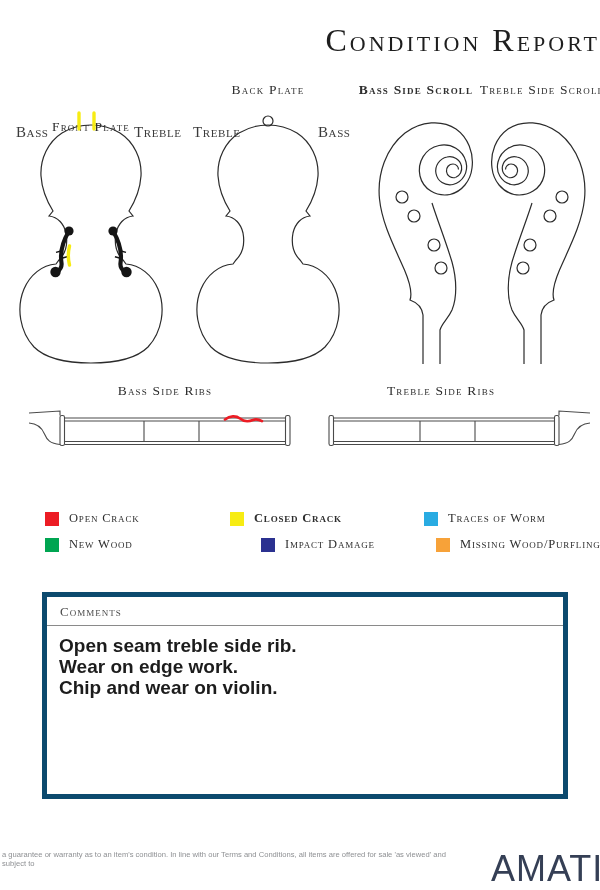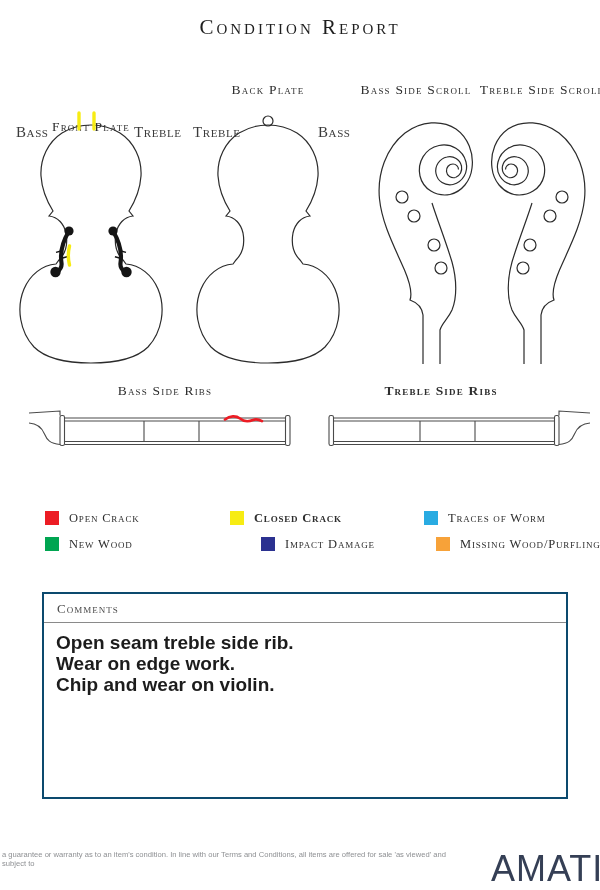--- a/index.html
+++ b/index.html
@@ -1,28 +1,28 @@
 <!DOCTYPE html>
 <html><head>
 <meta charset="utf-8">
 <style>
   html,body{margin:0;padding:0;background:#fff;}
   .page{position:relative;width:600px;height:890px;background:#fff;overflow:hidden;
         font-family:"Liberation Sans",sans-serif;}
   .sc{font-family:"Liberation Serif",serif;font-variant:small-caps;color:#2b2b2b;}
   .abs{position:absolute;}
-  .page-title{top:1px;left:0;width:600px;text-align:center;font-size:21px;
+  .page-title{top:1px;left:0;width:600px;text-align:right;font-size:32px;
               letter-spacing:3px;color:#1e1e1e;font-weight:400;}
   .diagram-title{font-size:13.5px;letter-spacing:1.2px;text-align:center;color:#2e2e2e;}
   .side-label{font-size:15px;letter-spacing:.6px;color:#3a3a3a;}
-  .legend-item{display:flex;align-items:flex-start;gap:10px;height:15px;}
+  .legend-item{display:flex;align-items:center;gap:10px;height:15px;}
   .swatch{width:14px;height:14px;flex:0 0 14px;}
   .legend-label{font-size:12.5px;letter-spacing:.8px;color:#2e2e2e;white-space:nowrap;}
   .legend-label.bold{font-weight:bold;}
-  .comments-box{left:42px;top:592px;width:526px;height:207px;border:2px solid #0c4a6e;
+  .comments-box{left:42px;top:592px;width:526px;height:207px;border:5px solid #0c4a6e;
                 box-sizing:border-box;background:#fff;}
   .comments-header{padding:7px 13px 5px 13px;border-bottom:1px solid #8a8a8a;
                    font-size:13px;letter-spacing:1px;color:#4a4a4a;}
   .comments-body{padding:9px 12px;font-size:19px;font-weight:600;color:#1c1c1c;
                  line-height:21px;}
   .footer-text{left:2px;top:851px;width:470px;font-size:7.6px;line-height:8.7px;
                color:#8e9093;}
   .logo{left:491px;top:848px;font-size:36px;letter-spacing:1px;color:#353F55;
         font-weight:100;font-family:"Liberation Sans",sans-serif;}
   svg{display:block;overflow:visible;}
@@ -89,37 +89,37 @@
   </svg>
 
   <div class="abs sc diagram-title" style="left:185px;top:82px;width:166px;">Back Plate</div>
   <span class="abs sc side-label" style="left:193px;top:124px;">Treble</span>
   <span class="abs sc side-label" style="left:318px;top:124px;">Bass</span>
   <svg class="abs" style="left:187px;top:111px;" width="162" height="256" viewBox="0 0 162 256">
     <circle cx="81" cy="10" r="5" stroke="#2b2b2b" stroke-width="1.2" fill="none"></circle>
     <use href="#violin-outline"></use>
   </svg>
 
-  <div class="abs sc diagram-title" style="left:352px;top:82px;width:128px;">Bass Side Scroll</div>
+  <div class="abs sc diagram-title" style="left:352px;top:82px;width:128px;font-weight:bold;">Bass Side Scroll</div>
   <svg class="abs" style="left:366px;top:102px;" width="112" height="262" viewBox="0 0 112 262">
     <use href="#scroll-shape"></use>
   </svg>
 
   <div class="abs sc diagram-title" style="left:478px;top:82px;width:128px;">Treble Side Scroll</div>
   <svg class="abs" style="left:486px;top:102px;" width="112" height="262" viewBox="0 0 112 262">
     <use href="#scroll-shape" transform="translate(112,0) scale(-1,1)"></use>
   </svg>
 
   <div class="abs sc diagram-title" style="left:45px;top:383px;width:240px;">Bass Side Ribs</div>
   <svg class="abs" style="left:29px;top:402px;" width="268" height="45" viewBox="0 0 268 45">
     <use href="#rib-structure"></use>
     <path d="M196,17.5 C201,13.5 207,13.5 211,16.5 C214,19 219,20 224,18 C227,16.8 230,17.5 233,19.2" stroke-width="2.6" stroke-linecap="round" fill="none" stroke="#EC1C24"></path>
   </svg>
 
-  <div class="abs sc diagram-title" style="left:322px;top:383px;width:238px;font-weight:bold;">Treble Side Ribs</div>
+  <div class="abs sc diagram-title" style="left:322px;top:383px;width:238px;">Treble Side Ribs</div>
   <svg class="abs" style="left:322px;top:402px;" width="268" height="45" viewBox="0 0 268 45">
     <use href="#rib-structure" transform="translate(268,0) scale(-1,1)"></use>
   </svg>
 
   <div class="abs legend-item" style="left:45px;top:511px;">
     <span class="swatch" style="background: rgb(236, 28, 36);"></span>
     <span class="sc legend-label">Open Crack</span>
   </div>
   <div class="abs legend-item" style="left:230px;top:511px;">
     <span class="swatch" style="background: rgb(247, 236, 19);"></span>

